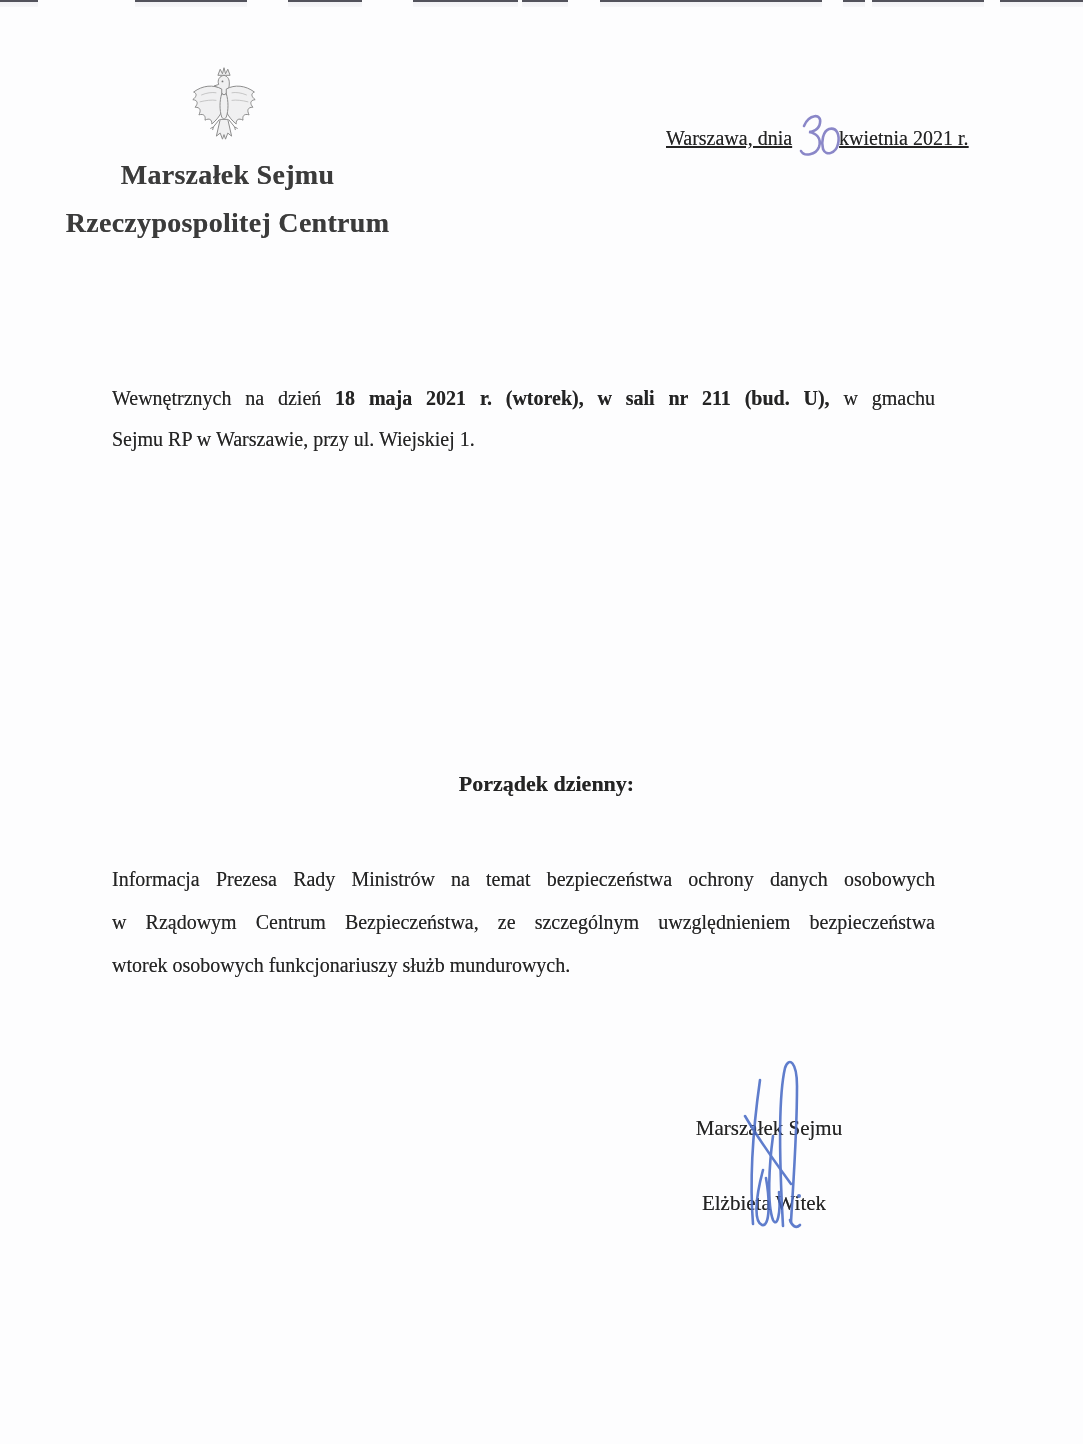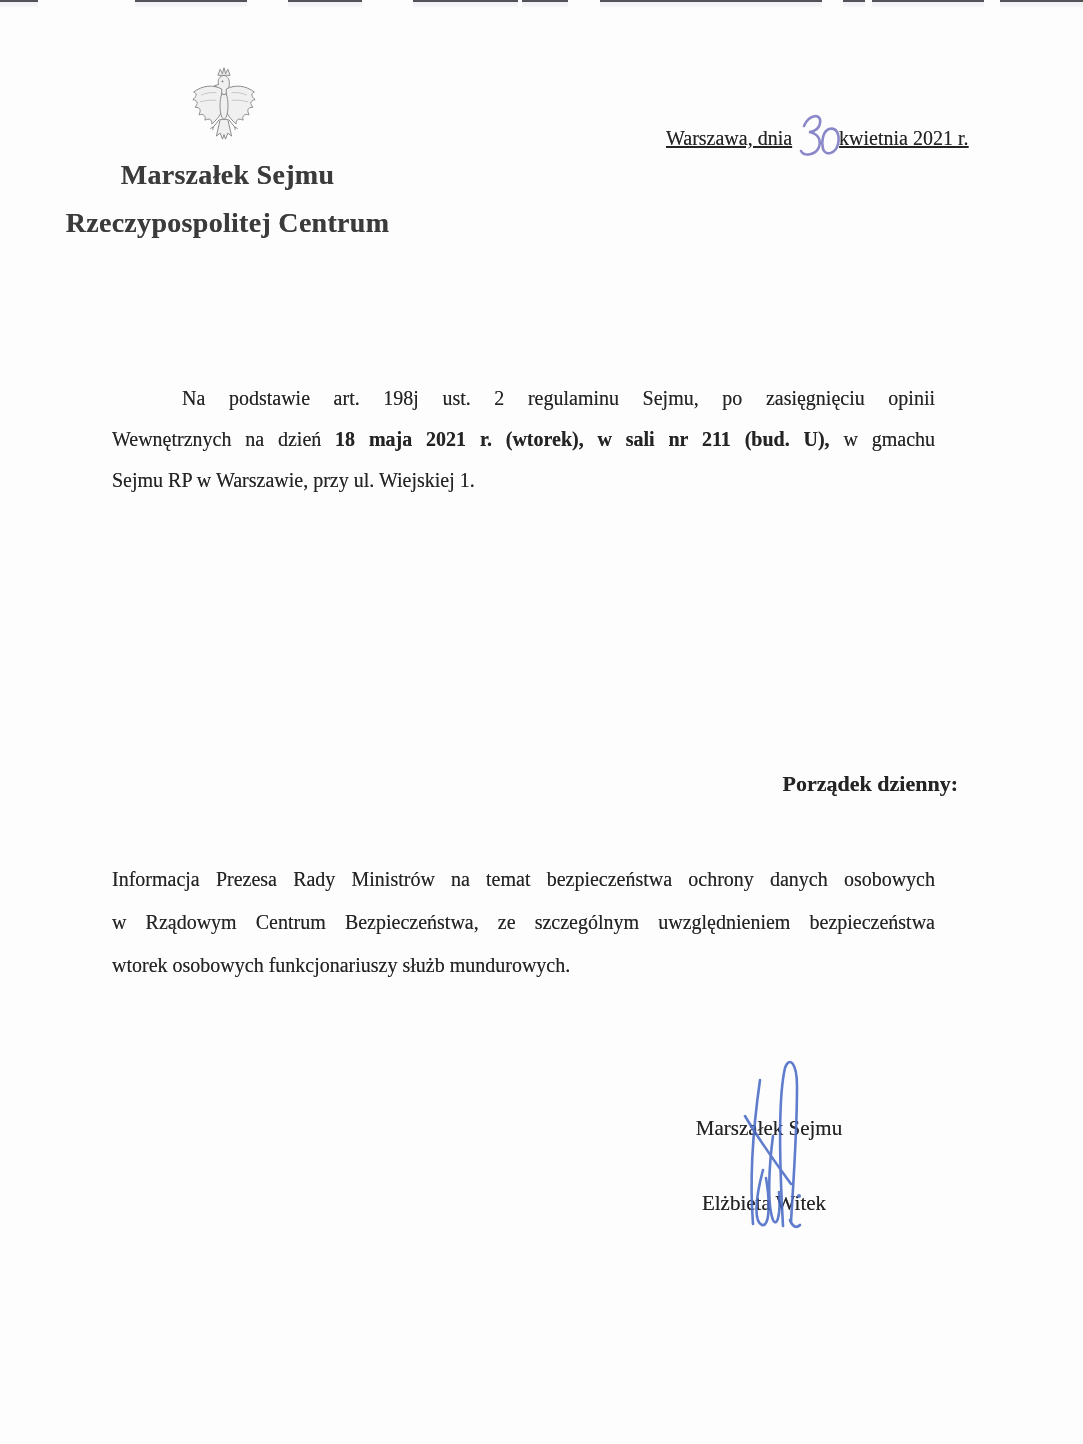--- a/index.html
+++ b/index.html
@@ -32,21 +32,21 @@
   
   .para { position:absolute; left:112px; width:823px; font-size:20px; }
   .line { line-height:41px; text-align:justify; }
   .just { text-align-last:justify; }
   .indent { padding-left:70px; }
   .b { font-weight:bold;margin-top:44px; }
 
   .p1 { top:378px; }
   .p2 { top:543px; }
   .start-line { position:absolute; left:182px; top:676px; font-size:20px; font-weight:bold; }
-  .agenda-head { position:absolute; left:135px; top:771px; width:823px; text-align:right;
+  .agenda-head { position:absolute; left:135px; top:771px; width:823px; text-align:center;
                  font-size:22px; font-weight:bold; }
   .p3 { top:858px; }
   .p3 .line { line-height:43px; }
 
   
   .sig-role { position:absolute; left:619px; top:1116px; width:300px; text-align:center; font-size:21px; }
   .sig-name { position:absolute; left:614px; top:1191px; width:300px; text-align:center; font-size:21px; }
   .sig-ink  { position:absolute; left:733px; top:1054px; width:74px; height:186px; }
 </style>
 </head>
@@ -86,21 +86,20 @@
   </div>
 
   <div class="dateline txt"><span>Warszawa, dnia</span><svg class="day-ink" viewBox="0 0 46 54">
       <g fill="none" stroke="#8a87c8" stroke-width="2.6" stroke-linecap="round">
         <path d="M8,16 C13,4 26,3 24,13 C23,20 16,22 13,22 C20,23 26,28 23,37 C20,45 8,47 5,41"></path>
         <path d="M33,19 C41,17 44,25 42,34 C40,43 30,47 27,39 C25,32 27,21 33,19"></path>
       </g>
     </svg><span>kwietnia 2021 r.</span></div>
 
   <div class="para p1 txt">
-    <div class="line just indent">Na podstawie art. 198j ust. 2 regulaminu Sejmu, po zasięgnięciu opinii</div>
     <div class="line just">
       <span>Wewnętrznych na dzień</span>
       <span class="b">18 maja 2021 r. (wtorek), w sali nr 211 (bud. U),</span>
       <span>w gmachu</span>
     </div>
     <div class="line">Sejmu RP w Warszawie, przy ul. Wiejskiej 1.</div>
   </div>
 
 
 

